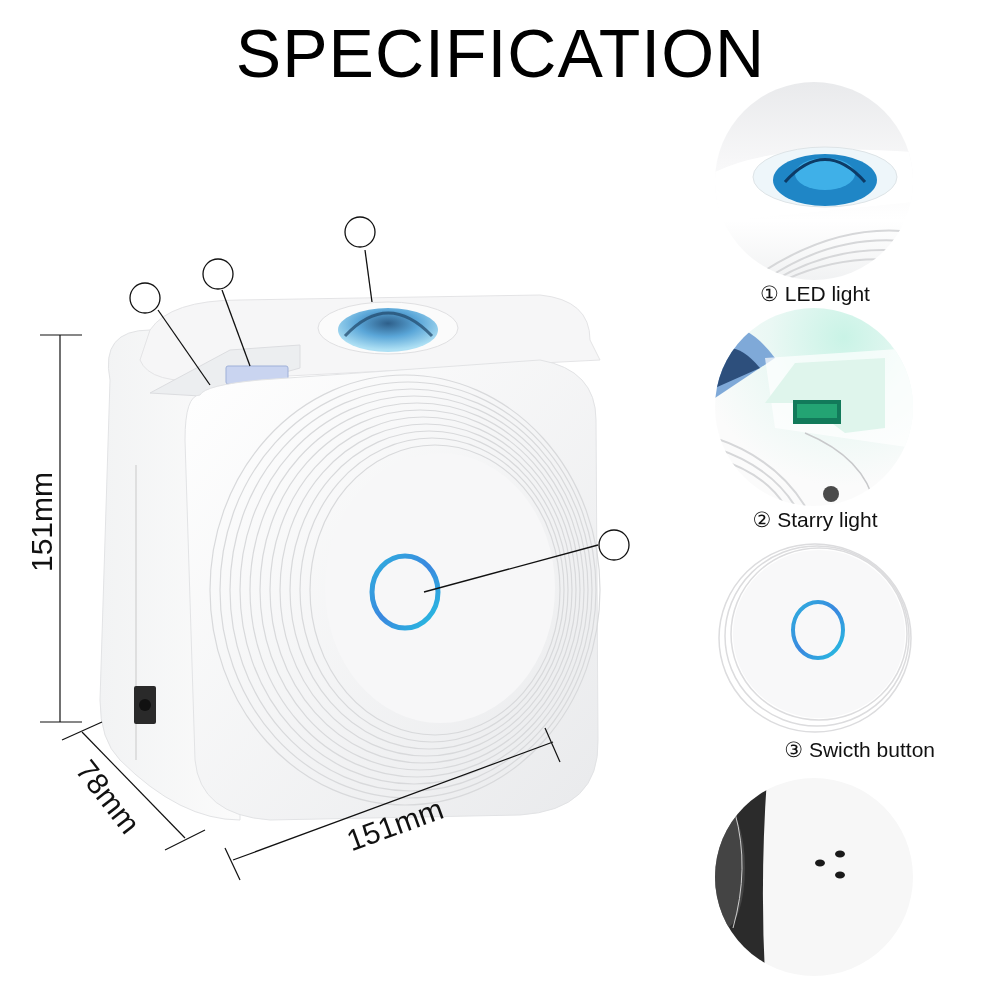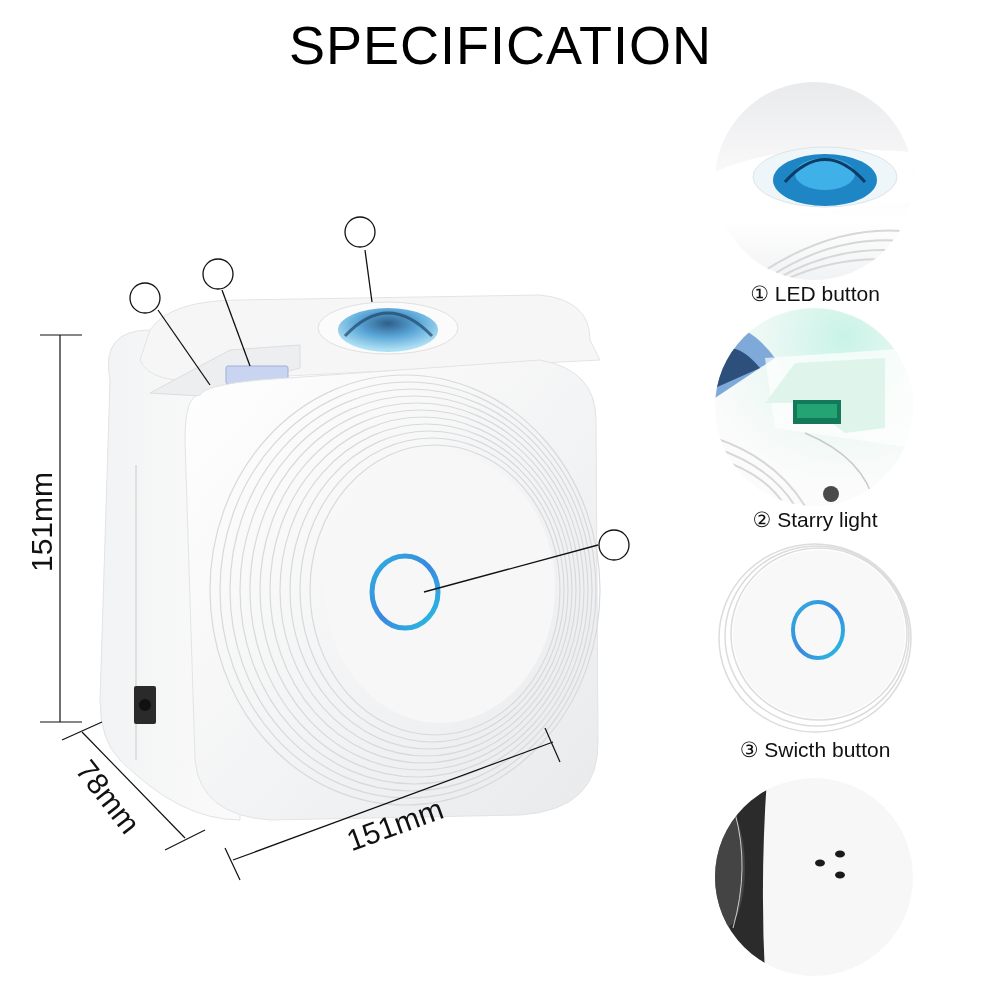--- a/index.html
+++ b/index.html
@@ -1,19 +1,19 @@
 <!DOCTYPE html>
 <html><head>
 <meta charset="utf-8">
 <style>
   html, body { margin:0; padding:0; background:#ffffff; }
   body { width:1001px; height:1001px; position:relative; overflow:hidden;
          font-family:"Liberation Sans", sans-serif; color:#111; }
   .title { position:absolute; left:0; top:14px; width:1001px; text-align:center;
-           font-size:54px; letter-spacing:1px; font-weight:400; color:#000; }
+           font-size:68px; letter-spacing:1px; font-weight:400; color:#000; }
   .stage { position:absolute; left:0; top:0; width:1001px; height:1001px; }
   .dim-label { position:absolute; font-size:30px; color:#111; white-space:nowrap; transform-origin:center center; }
   .callout-num { position:absolute; font-size:30px; line-height:30px; color:#111; }
   .detail { position:absolute; left:715px; width:200px; }
   .detail-circle { position:absolute; left:0; width:198px; height:198px; border-radius:50%; overflow:hidden; }
   .detail-caption { position:absolute; width:240px; left:-20px; text-align:center; font-size:21px; color:#111; white-space:nowrap; }
 </style>
 </head>
 <body>
 
@@ -124,21 +124,21 @@
       <ellipse cx="110" cy="92" rx="30" ry="16" fill="#3fb0e8"></ellipse>
       <path d="M70 100 Q110 55 150 100" fill="none" stroke="#0d3b66" stroke-width="3"></path>
       <g stroke="#d6d7d9" fill="none" stroke-width="2">
         <path d="M40 195 Q120 140 198 150"></path>
         <path d="M50 198 Q120 150 198 160"></path>
         <path d="M60 198 Q125 160 198 170"></path>
         <path d="M70 198 Q130 170 198 180"></path>
       </g>
     </svg>
   </div>
-  <div class="detail-caption" style="top:200px;">① LED button</div>
+  <div class="detail-caption" style="top:200px;">① LED light</div>
 </div>
 
 <div class="detail" style="top:308px;height:230px;">
   <div class="detail-circle" style="top:0;background:radial-gradient(circle at 65% 15%,#c9f3e6 0%,#eaf8f4 35%,#fbfbfb 70%);">
     <svg width="198" height="198" viewBox="0 0 198 198">
       <path d="M0 20 Q30 10 60 50 L0 90 Z" fill="#7fa9d8"></path>
       <path d="M0 45 Q20 30 45 60 L0 80 Z" fill="#2d4f7c"></path>
       <path d="M50 50 L198 40 L198 140 L60 120 Z" fill="#ffffff" opacity="0.7"></path>
       <path d="M50 95 L80 55 L170 50 L170 120 L130 125 L90 95 Z" fill="#dff5ec"></path>
       <rect x="78" y="92" width="48" height="24" fill="#127a5a"></rect>
@@ -160,21 +160,21 @@
     <svg width="198" height="198" viewBox="0 0 198 198">
       <g fill="none" stroke="#dcdcde" stroke-width="1.5">
         <ellipse cx="100" cy="100" rx="96" ry="94"></ellipse>
         <ellipse cx="102" cy="98" rx="92" ry="90"></ellipse>
         <ellipse cx="104" cy="96" rx="88" ry="86"></ellipse>
       </g>
       <ellipse cx="104" cy="96" rx="86" ry="84" fill="#f8f8f9"></ellipse>
       <ellipse cx="103" cy="92" rx="25" ry="28" fill="none" stroke="url(#ringGrad)" stroke-width="4"></ellipse>
     </svg>
   </div>
-  <div class="detail-caption" style="top:200px;">③ Swicth button</div>
+  <div class="detail-caption" style="top:200px;text-align:right;">③ Swicth button</div>
 </div>
 
 <div class="detail" style="top:778px;height:223px;">
   <div class="detail-circle" style="top:0;background:#f7f7f7;">
     <svg width="198" height="198" viewBox="0 0 198 198">
       <path d="M0 0 L52 0 Q45 100 50 198 L0 198 Z" fill="#2b2b2b"></path>
       <ellipse cx="10" cy="90" rx="20" ry="60" fill="#555" opacity="0.6"></ellipse>
       <path d="M20 35 Q35 90 18 150" fill="none" stroke="#cfcfcf" stroke-width="1"></path>
       <ellipse cx="105" cy="85" rx="5" ry="3.5" fill="#1a1a1a"></ellipse>
       <ellipse cx="125" cy="76" rx="5" ry="3.5" fill="#1a1a1a"></ellipse>

